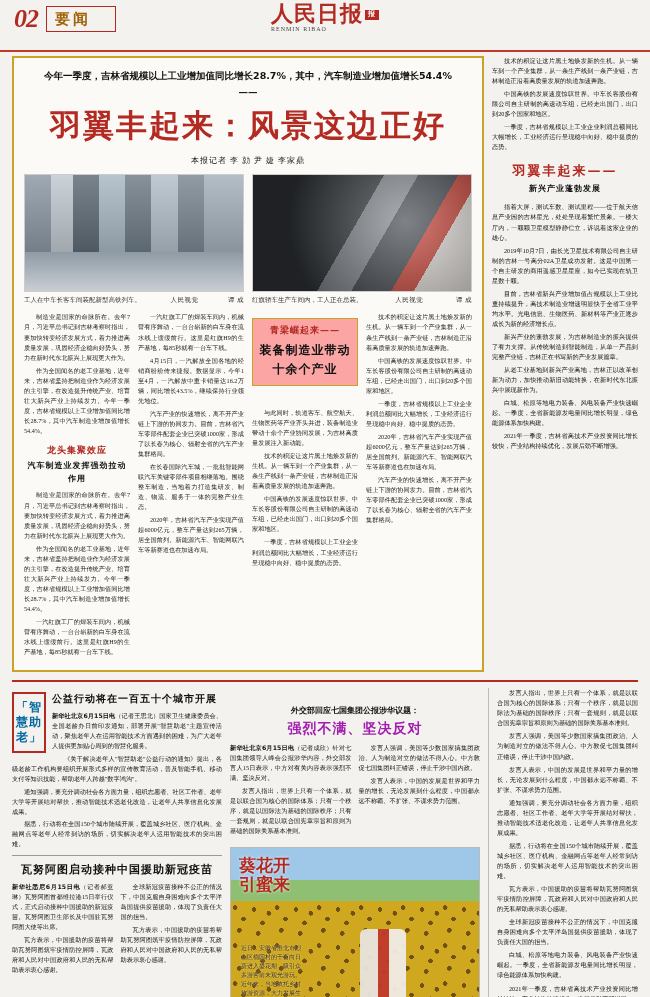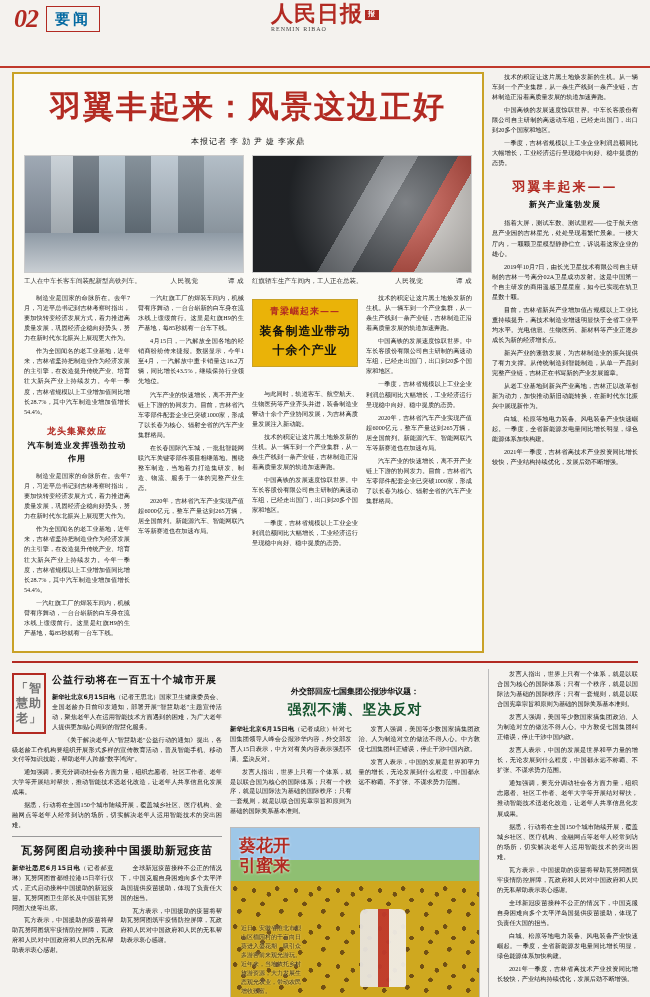--- a/index.html
+++ b/index.html
@@ -14,45 +14,45 @@
   .page {
     position: relative;
     width: 650px; height: 997px;
     background: #f4f2ee;
     padding: 0;
   }
 
   
   .masthead {
     position: relative;
-    height: 68px;
+    height: 52px;
     border-bottom: 2px solid #c0392b;
     padding: 6px 14px 0 14px;
     display: flex;
     align-items: flex-start;
   }
   .page-num-box {
     display: flex; align-items: center; gap: 8px;
   }
   .page-num {
     font-family: "Liberation Serif", serif;
     font-style: italic;
     font-weight: bold;
     font-size: 26px;
     color: #b22a22;
     letter-spacing: -1px;
     line-height: 1;
   }
   .section-name {
     border: 1px solid #b22a22;
-    color: #0369a1;
+    color: #a16207;
     font-family: "DejaVu Sans", sans-serif;
     font-weight: bold;
     font-size: 15px;
-    padding: 3px 8px 2px 8px;
+    padding: 3px 24px 2px 8px;
     letter-spacing: 3px;
   }
   .nameplate {
     position: absolute;
     left: 50%; transform: translateX(-50%);
     top: 2px;
     text-align: left;
   }
   .nameplate .logo {
     font-family: "DejaVu Sans", sans-serif;
@@ -169,21 +169,21 @@
     color: #b22a22;
     text-align: center;
     margin: 7px 0 5px 0;
     letter-spacing: 1px;
   }
   .boxed-head {
     border: 1px solid #c9a227;
     text-align: center;
     padding: 4px 2px 5px 2px;
     margin: 6px 0 22px 0;
-    background: #eab308;
+    background: #fca5a5;
   }
   .boxed-head .t1 {
     font-family: "DejaVu Sans", sans-serif;
     font-weight: bold; font-size: 9px; color: #b22a22;
     letter-spacing: 1px;
   }
   .boxed-head .t2 {
     font-family: "DejaVu Sans", sans-serif;
     font-weight: bold; font-size: 12px; color: #111;
     letter-spacing: 1px; margin-top: 3px;
@@ -219,39 +219,39 @@
   
   .lower { display: flex; gap: 8px; margin-top: 6px; }
   .lower-left { width: 210px; flex: 0 0 210px; }
   .lower-mid { flex: 1 1 auto; }
   .lower-right { width: 150px; flex: 0 0 150px; }
 
   .vert-title {
     float: left;
     width: 34px;
     border: 2px solid #b22a22;
-    color: #737373;
+    color: #0369a1;
     font-family: "DejaVu Sans", sans-serif;
     font-weight: bold;
     font-size: 12px;
     text-align: center;
     padding: 6px 2px;
     line-height: 1.25;
     margin: 0 6px 4px 0;
     letter-spacing: 1px;
   }
   .news-head {
     font-family: "DejaVu Sans", sans-serif;
     font-weight: bold;
     font-size: 11px;
     letter-spacing: 1px;
     text-align: center;
     margin: 4px 0 5px 0;
   }
-  .news-head.red { color: #14532d; }
+  .news-head.red { color: #a21caf; }
   .dateline {
     font-family: "DejaVu Sans", sans-serif;
     font-weight: bold;
     font-size: 6.2px;
   }
   .small-cols { display: flex; gap: 7px; }
   .small-cols .c { flex: 1; font-size: 6.2px; line-height: 1.6; text-align: justify; }
   .small-cols .c p { margin: 0 0 3px 0; text-indent: 12px; }
 
   .subject-head {
@@ -325,20 +325,21 @@
       </div>
       <div class="sub">RENMIN RIBAO</div>
     </div>
   </div>
 
   <div class="content">
 
     <div class="top-area">
 
       <div class="lead">
+        <div class="kicker">今年一季度，吉林省规模以上工业增加值同比增长28.7%，其中，汽车制造业增加值增长54.4%——</div>
         <div class="headline">羽翼丰起来：风景这边正好</div>
         <div class="byline">本报记者  李  勍  尹  婕  李家鼎</div>
 
         <div class="photos">
           <div class="photo-wrap">
             <div class="photo p1"></div>
             <div class="caption">
               <span>工人在中车长客车间装配新型高铁列车。</span>
               <span class="who">人民视觉</span>
               <span class="who">谭  成</span>

